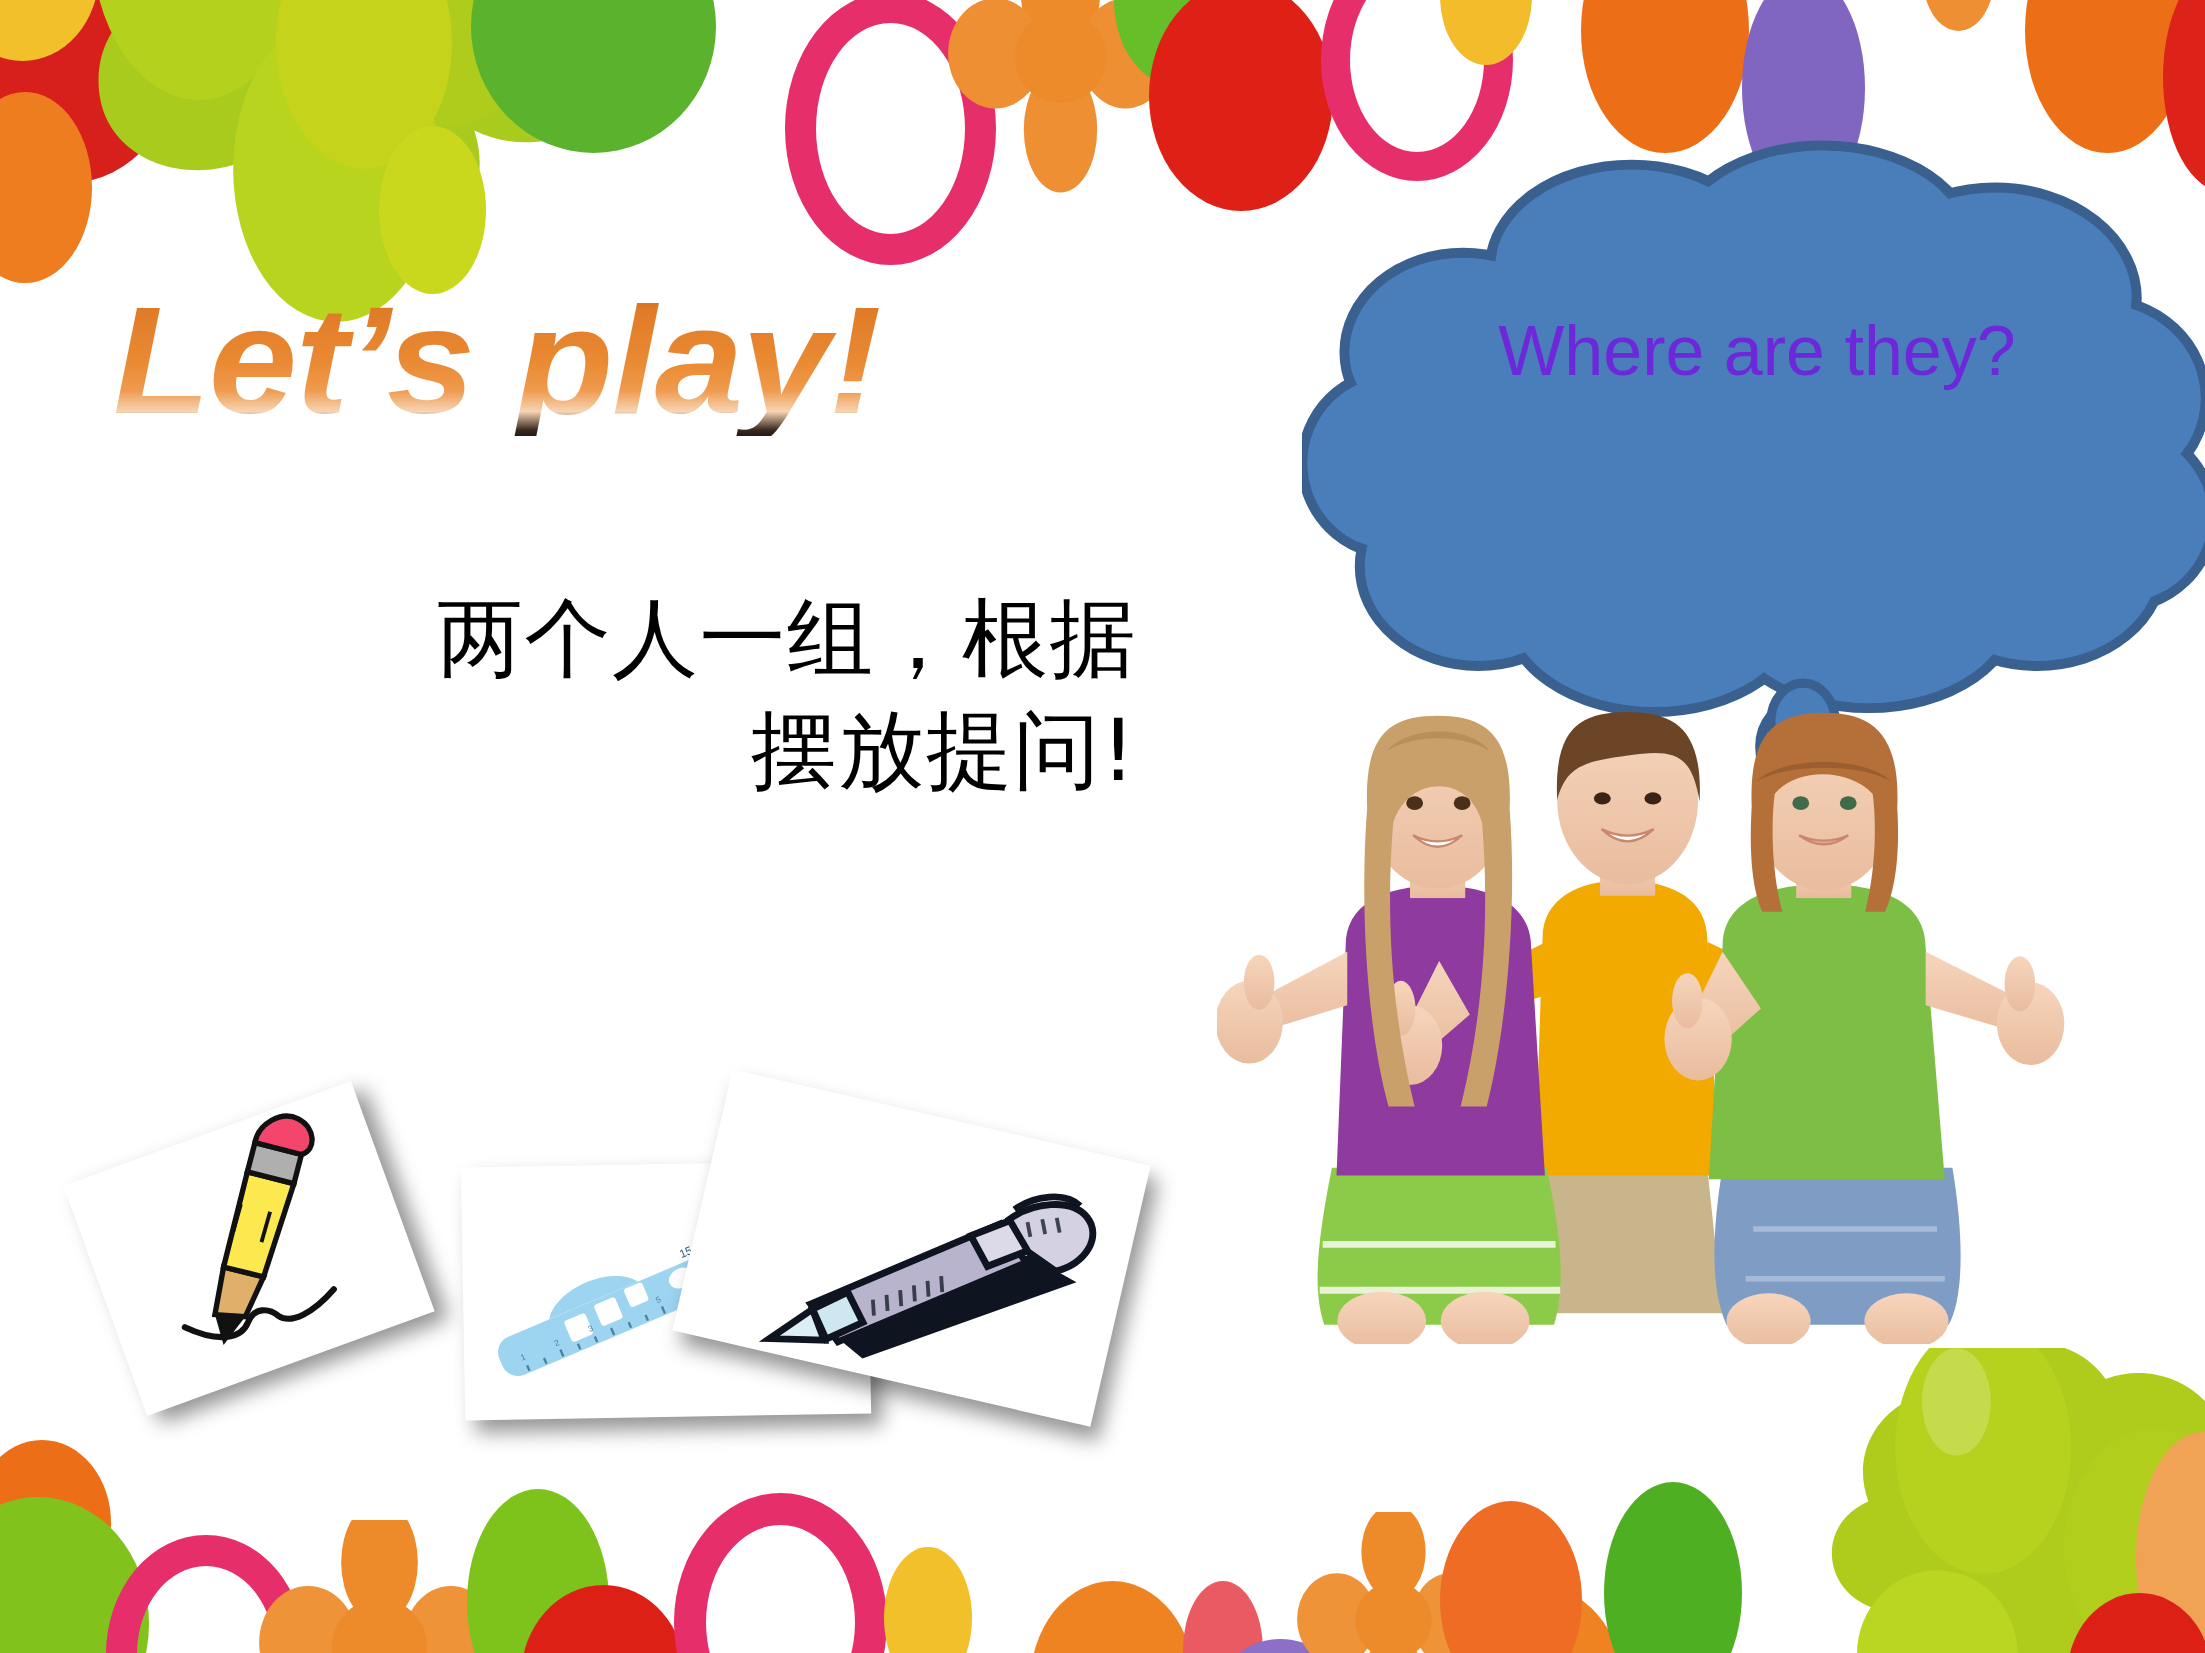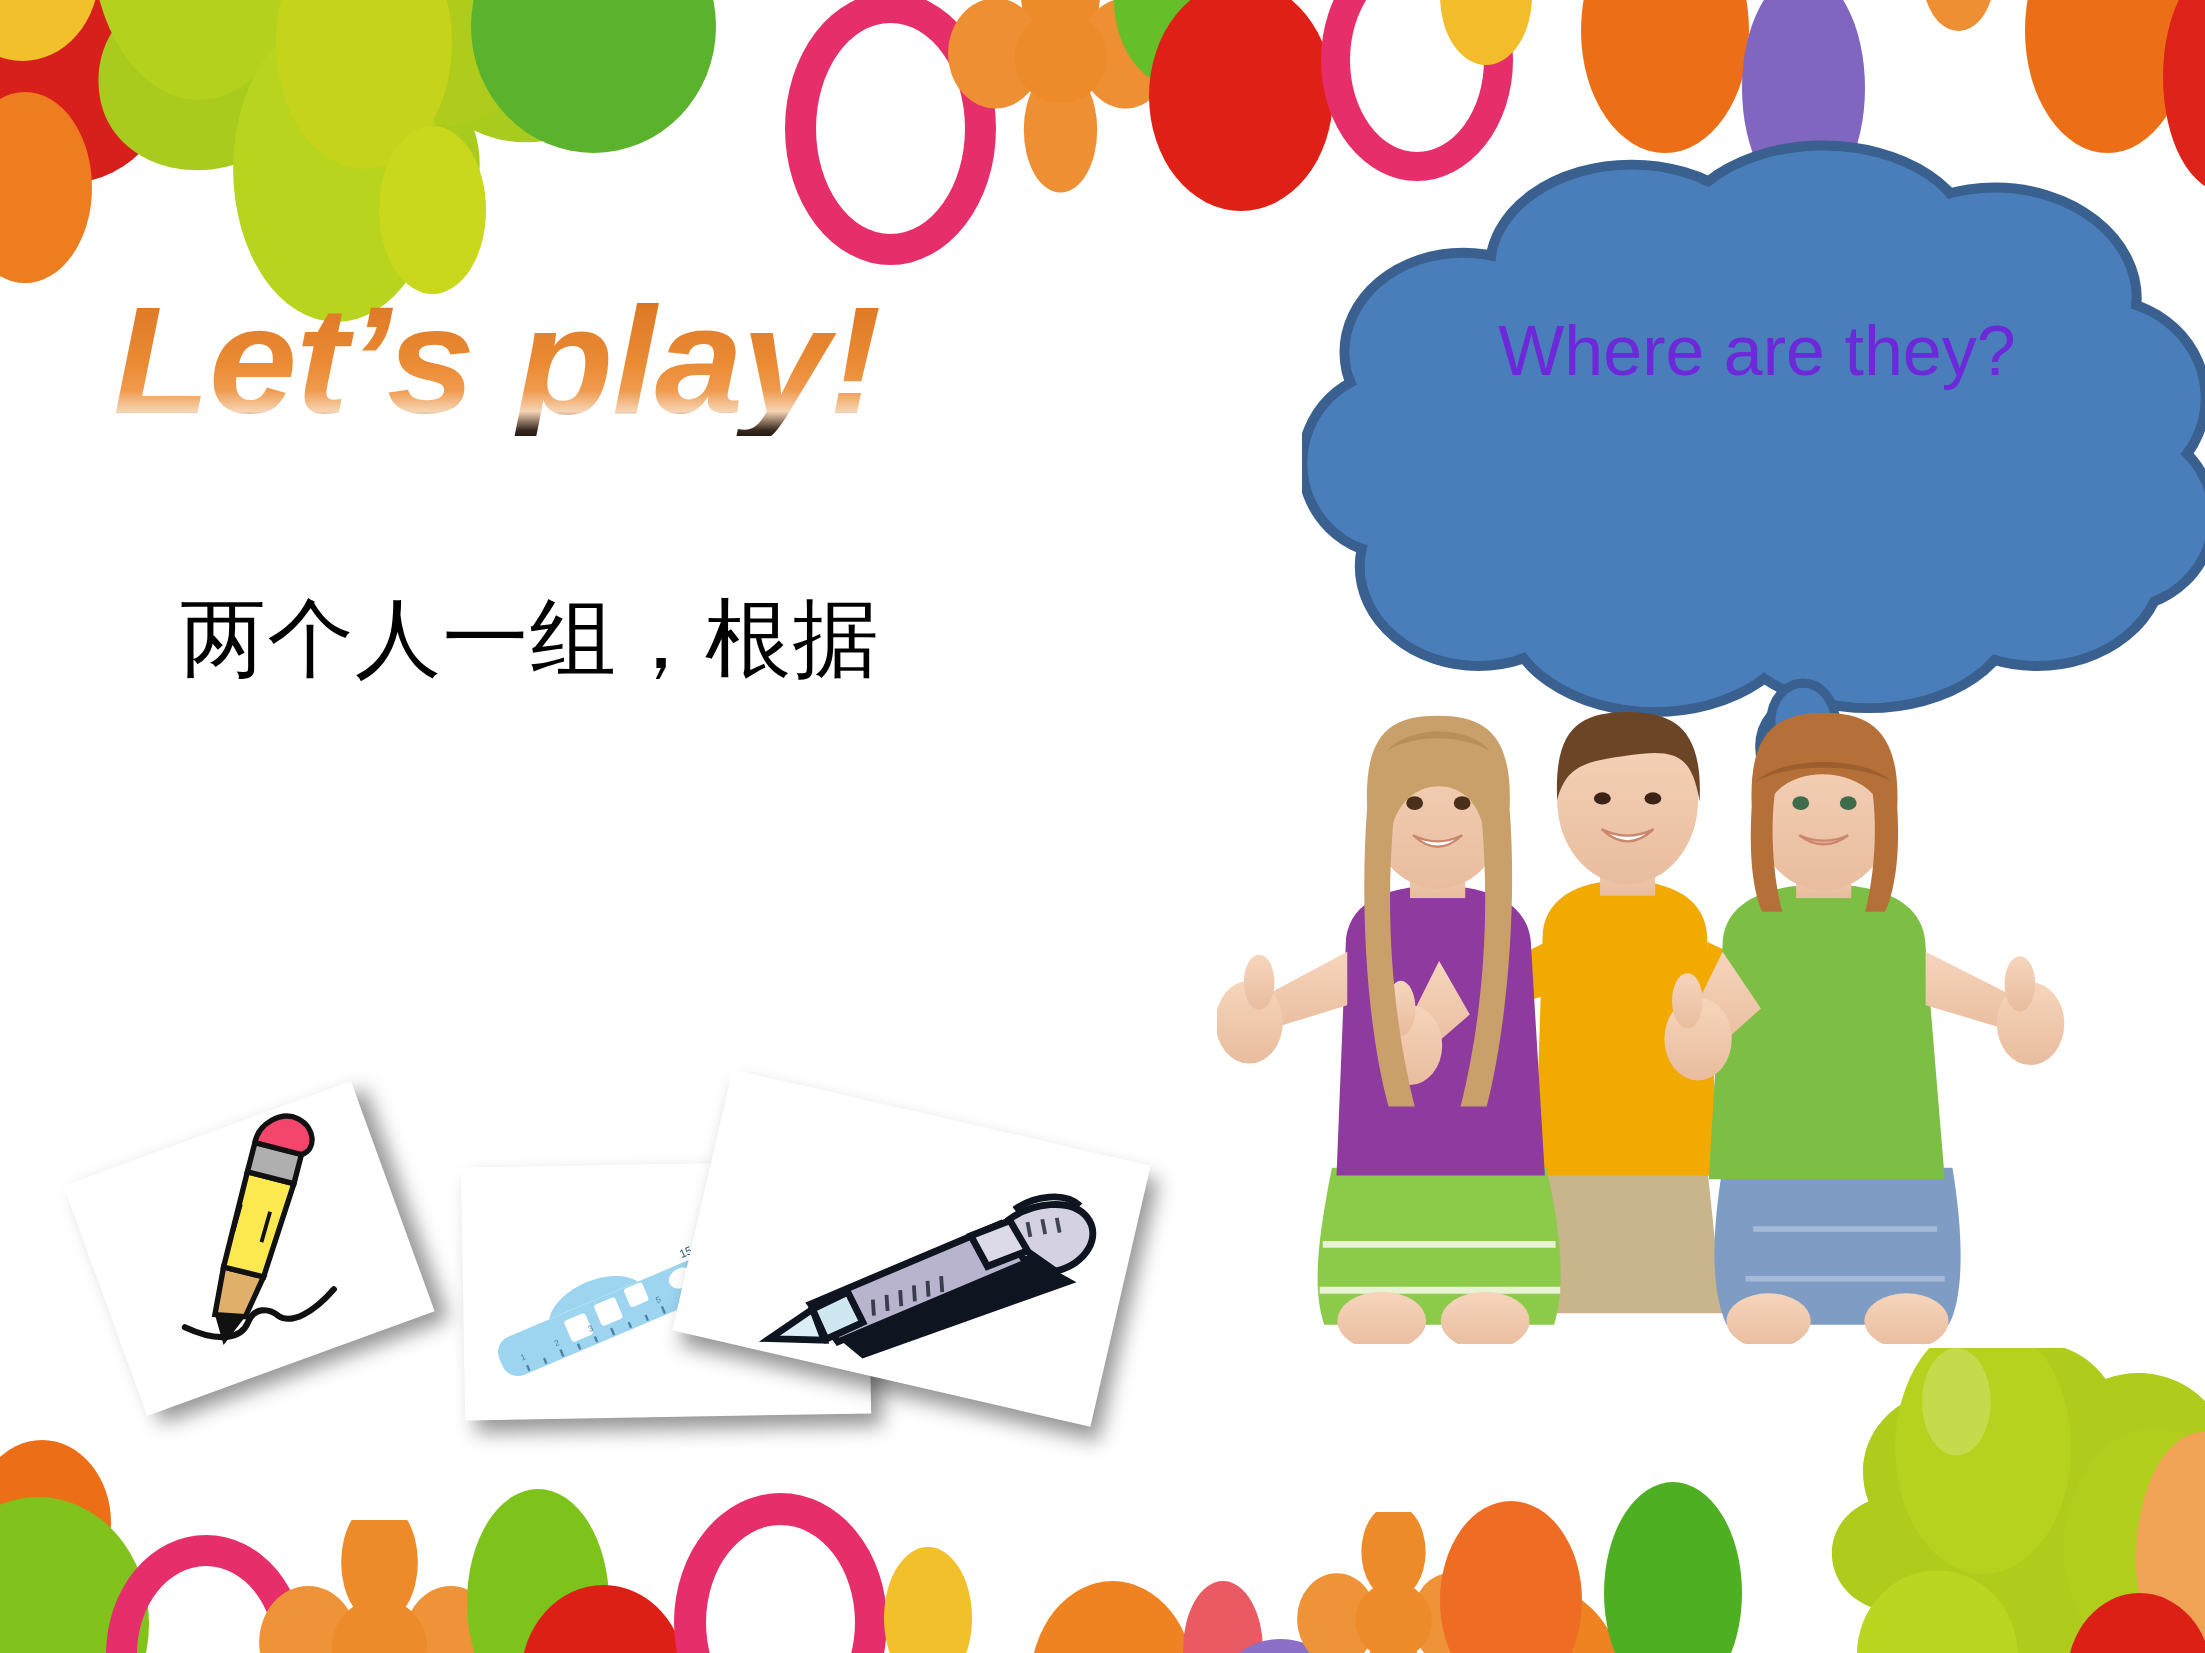--- a/index.html
+++ b/index.html
@@ -70,28 +70,29 @@
     color: rgba(120,70,20,0.22);
     transform: scaleX(1.04);
     transform-origin: left center;
     white-space: nowrap;
     z-index: -1;
   }
 
   
   #body-text {
     position: absolute;
-    left: 180px;
+    left: 172px;
     top: 583px;
     width: 965px;
     font-family: "DejaVu Sans", "Liberation Sans", sans-serif;
     font-size: 86px;
     line-height: 1.30;
     color: #000000;
     letter-spacing: 1.5px;
+    text-align: right;
   }
   #body-text div { white-space: nowrap; }
 
   
   #cloud-wrap {
     position: absolute;
     left: 1302px;
     top: 134px;
     width: 904px;
     height: 666px;
@@ -240,20 +241,21 @@
     </svg>
     <div class="blob" style="left:2136px; top:1432px; width:134px; height:253px; background:#F0A255;"></div>
     <div class="blob" style="left:2067px; top:1593px; width:145px; height:168px; background:#DD2016;"></div>
   </div>
 
   <div id="title-shadow">Let’s play!</div>
   <div id="title">Let’s play!</div>
 
   <div id="body-text">
     <div>两个人一组，根据</div>
+    <div>摆放提问!</div>
   </div>
 
   <div id="cloud-wrap">
     <svg viewBox="0 0 1180 870">
       <g fill="#4A7EBB" stroke="#39608F" stroke-width="13">
 
         <ellipse cx="430" cy="175" rx="185" ry="135"></ellipse>
         <ellipse cx="680" cy="145" rx="195" ry="130"></ellipse>
         <ellipse cx="905" cy="215" rx="185" ry="145"></ellipse>
         <ellipse cx="210" cy="285" rx="155" ry="130"></ellipse>

